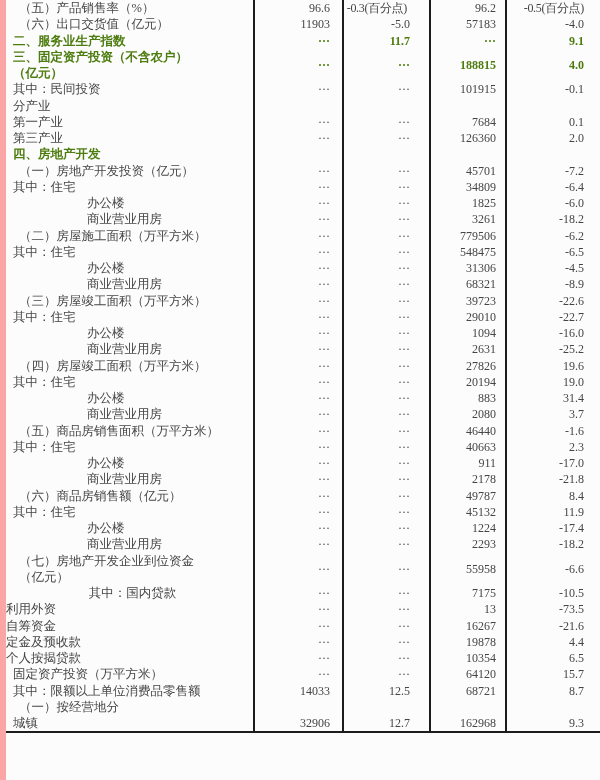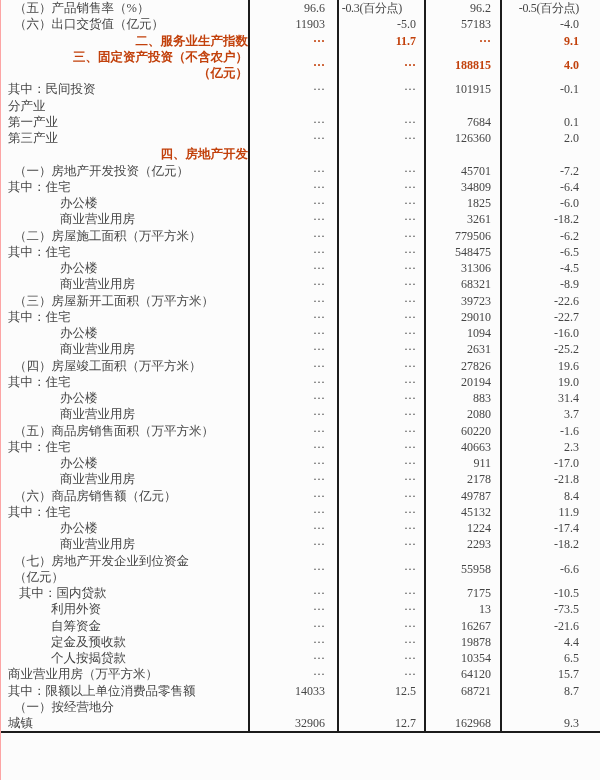--- a/index.html
+++ b/index.html
@@ -1,21 +1,21 @@
 <!DOCTYPE html>
 <html><head>
 <meta charset="utf-8">
 <style>
   html,body { margin:0; padding:0; background:#ffffff; }
   .page {
     position:relative;
     width:600px; height:780px;
     background:#fcfcfc;
     overflow:hidden;
-    border-left:1px solid #fca5a5;
+    border-left:6px solid #fca5a5;
     font-family:"Liberation Serif","DejaVu Serif",serif;
     color:#454545;
     box-sizing:border-box;
   }
   table.stat {
     border-collapse:collapse;
     table-layout:fixed;
     width:600px;
     border-bottom:2px solid #1c1c1c;
   }
@@ -34,31 +34,31 @@
   }
   tr.sgl { height:16.25px; }
   tr.dbl { height:32.5px; }
   td.lbl { text-align:left; }
   td.v {
     text-align:right;
     border-left:2px solid #1c1c1c;
     font-size:12px;
   }
   td.c1 { padding-right:12px; }
-  td.c2 { padding-right:8px; }
+  td.c2 { padding-right:19px; }
   td.c3 { padding-right:9px; }
   td.c4 { padding-right:22px; }
   td.v.note { padding-right:22px; letter-spacing:-0.3px; }
-  tr.bold td { font-weight:bold; color:#c2410c;text-align:right; }
+  tr.bold td { font-weight:bold; color:#4d7c0f; }
   
   td.i0 { padding-left:7px; }
   td.i1 { padding-left:13px; }
-  td.i2 { padding-left:59px;margin-left:12px; }
-  td.i3 { padding-left:18px; }
-  td.i4 { padding-left:50px; }
+  td.i2 { padding-left:81px;margin-left:12px; }
+  td.i3 { padding-left:6px;text-align:center; }
+  td.i4 { }
 </style>
 </head>
 <body>
 
 <div class="page">
   <table class="stat">
     <colgroup>
       <col class="c-label">
       <col class="c-v1">
       <col class="c-v2">
@@ -182,21 +182,21 @@
           <td class="v c4">-4.5</td>
         </tr>
         <tr class="sgl">
           <td class="lbl i2">商业营业用房</td>
           <td class="v c1">···</td>
           <td class="v c2">···</td>
           <td class="v c3">68321</td>
           <td class="v c4">-8.9</td>
         </tr>
         <tr class="sgl">
-          <td class="lbl i1">（三）房屋新开工面积（万平方米）</td>
+          <td class="lbl i1">（三）房屋竣工面积（万平方米）</td>
           <td class="v c1">···</td>
           <td class="v c2">···</td>
           <td class="v c3">39723</td>
           <td class="v c4">-22.6</td>
         </tr>
         <tr class="sgl">
           <td class="lbl i0">其中：住宅</td>
           <td class="v c1">···</td>
           <td class="v c2">···</td>
           <td class="v c3">29010</td>
@@ -241,21 +241,21 @@
           <td class="lbl i2">商业营业用房</td>
           <td class="v c1">···</td>
           <td class="v c2">···</td>
           <td class="v c3">2080</td>
           <td class="v c4">3.7</td>
         </tr>
         <tr class="sgl">
           <td class="lbl i1">（五）商品房销售面积（万平方米）</td>
           <td class="v c1">···</td>
           <td class="v c2">···</td>
-          <td class="v c3">60220</td>
+          <td class="v c3">46440</td>
           <td class="v c4">-1.6</td>
         </tr>
         <tr class="sgl">
           <td class="lbl i0">其中：住宅</td>
           <td class="v c1">···</td>
           <td class="v c2">···</td>
           <td class="v c3">40663</td>
           <td class="v c4">2.3</td>
         </tr>
         <tr class="sgl">
@@ -339,21 +339,21 @@
           <td class="v c4">4.4</td>
         </tr>
         <tr class="sgl">
           <td class="lbl i4">个人按揭贷款</td>
           <td class="v c1">···</td>
           <td class="v c2">···</td>
           <td class="v c3">10354</td>
           <td class="v c4">6.5</td>
         </tr>
         <tr class="sgl">
-          <td class="lbl i0">商业营业用房（万平方米）</td>
+          <td class="lbl i0">固定资产投资（万平方米）</td>
           <td class="v c1">···</td>
           <td class="v c2">···</td>
           <td class="v c3">64120</td>
           <td class="v c4">15.7</td>
         </tr>
         <tr class="sgl">
           <td class="lbl i0">其中：限额以上单位消费品零售额</td>
           <td class="v c1">14033</td>
           <td class="v c2">12.5</td>
           <td class="v c3">68721</td>

